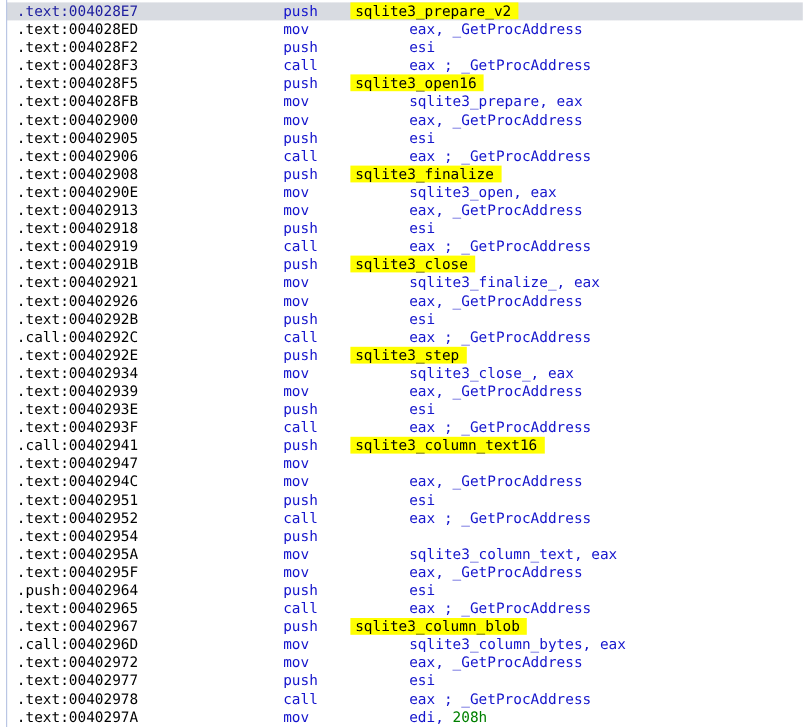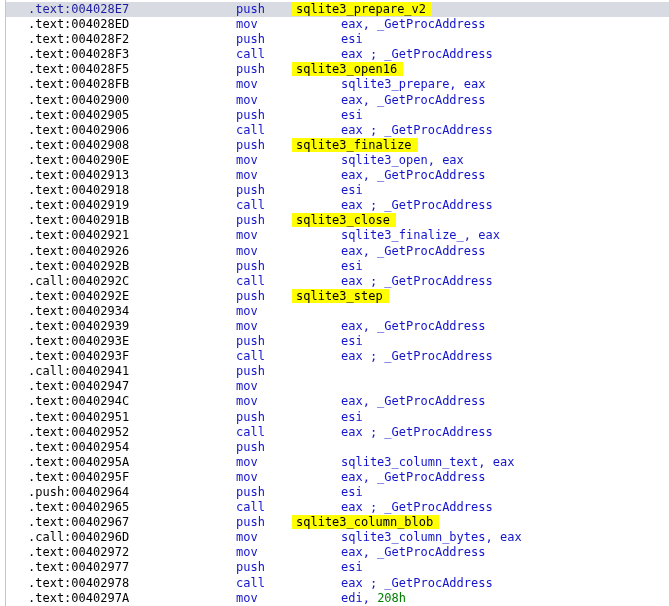--- a/index.html
+++ b/index.html
@@ -37,21 +37,21 @@
     position: relative;
     height: 15.1px;
     line-height: 15.1px;
     white-space: pre;
   }
   .row.selected {
     background: linear-gradient(to right, transparent 6px, var(--selbg, #d8dbe1) 6px);
   }
   .addr {
     position: absolute;
-    left: 28px;
+    left: 14px;
     color: var(--addr, #000000);
   }
   .row.selected .addr { color: var(--seladdr, #1d1d9f); }
   .mn {
     position: absolute;
     left: 236px;
     color: var(--blue, #1414cc);
   }
   .ops {
     position: absolute;
@@ -86,25 +86,25 @@
       <div class="row"><span class="addr">.text:0040290E</span><span class="mn">mov</span><span class="ops"><span class="seg-code">sqlite3_open, eax</span></span></div>
       <div class="row"><span class="addr">.text:00402913</span><span class="mn">mov</span><span class="ops"><span class="seg-code">eax, _GetProcAddress</span></span></div>
       <div class="row"><span class="addr">.text:00402918</span><span class="mn">push</span><span class="ops"><span class="seg-code">esi</span></span></div>
       <div class="row"><span class="addr">.text:00402919</span><span class="mn">call</span><span class="ops"><span class="seg-code">eax ; _GetProcAddress</span></span></div>
       <div class="row"><span class="addr">.text:0040291B</span><span class="mn">push</span><span class="ops"><span class="seg-highlight">sqlite3_close</span></span></div>
       <div class="row"><span class="addr">.text:00402921</span><span class="mn">mov</span><span class="ops"><span class="seg-code">sqlite3_finalize_, eax</span></span></div>
       <div class="row"><span class="addr">.text:00402926</span><span class="mn">mov</span><span class="ops"><span class="seg-code">eax, _GetProcAddress</span></span></div>
       <div class="row"><span class="addr">.text:0040292B</span><span class="mn">push</span><span class="ops"><span class="seg-code">esi</span></span></div>
       <div class="row"><span class="addr">.call:0040292C</span><span class="mn">call</span><span class="ops"><span class="seg-code">eax ; _GetProcAddress</span></span></div>
       <div class="row"><span class="addr">.text:0040292E</span><span class="mn">push</span><span class="ops"><span class="seg-highlight">sqlite3_step</span></span></div>
-      <div class="row"><span class="addr">.text:00402934</span><span class="mn">mov</span></div>
+      <div class="row"><span class="addr">.text:00402934</span><span class="mn">mov</span><span class="ops"><span class="seg-code">sqlite3_close_, eax</span></span></div>
       <div class="row"><span class="addr">.text:00402939</span><span class="mn">mov</span><span class="ops"><span class="seg-code">eax, _GetProcAddress</span></span></div>
       <div class="row"><span class="addr">.text:0040293E</span><span class="mn">push</span><span class="ops"><span class="seg-code">esi</span></span></div>
       <div class="row"><span class="addr">.text:0040293F</span><span class="mn">call</span><span class="ops"><span class="seg-code">eax ; _GetProcAddress</span></span></div>
-      <div class="row"><span class="addr">.call:00402941</span><span class="mn">push</span></div>
+      <div class="row"><span class="addr">.call:00402941</span><span class="mn">push</span><span class="ops"><span class="seg-highlight">sqlite3_column_text16</span></span></div>
       <div class="row"><span class="addr">.text:00402947</span><span class="mn">mov</span></div>
       <div class="row"><span class="addr">.text:0040294C</span><span class="mn">mov</span><span class="ops"><span class="seg-code">eax, _GetProcAddress</span></span></div>
       <div class="row"><span class="addr">.text:00402951</span><span class="mn">push</span><span class="ops"><span class="seg-code">esi</span></span></div>
       <div class="row"><span class="addr">.text:00402952</span><span class="mn">call</span><span class="ops"><span class="seg-code">eax ; _GetProcAddress</span></span></div>
       <div class="row"><span class="addr">.text:00402954</span><span class="mn">push</span></div>
       <div class="row"><span class="addr">.text:0040295A</span><span class="mn">mov</span><span class="ops"><span class="seg-code">sqlite3_column_text, eax</span></span></div>
       <div class="row"><span class="addr">.text:0040295F</span><span class="mn">mov</span><span class="ops"><span class="seg-code">eax, _GetProcAddress</span></span></div>
       <div class="row"><span class="addr">.push:00402964</span><span class="mn">push</span><span class="ops"><span class="seg-code">esi</span></span></div>
       <div class="row"><span class="addr">.text:00402965</span><span class="mn">call</span><span class="ops"><span class="seg-code">eax ; _GetProcAddress</span></span></div>
       <div class="row"><span class="addr">.text:00402967</span><span class="mn">push</span><span class="ops"><span class="seg-highlight">sqlite3_column_blob</span></span></div>

